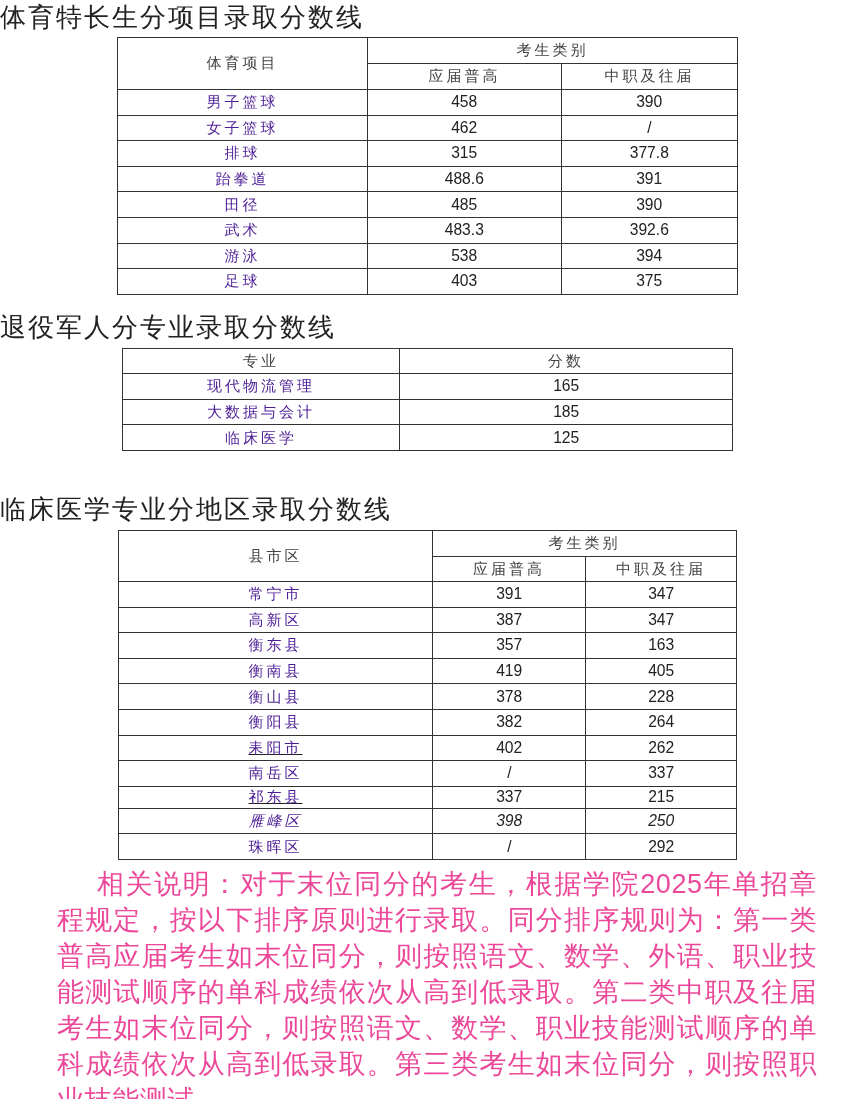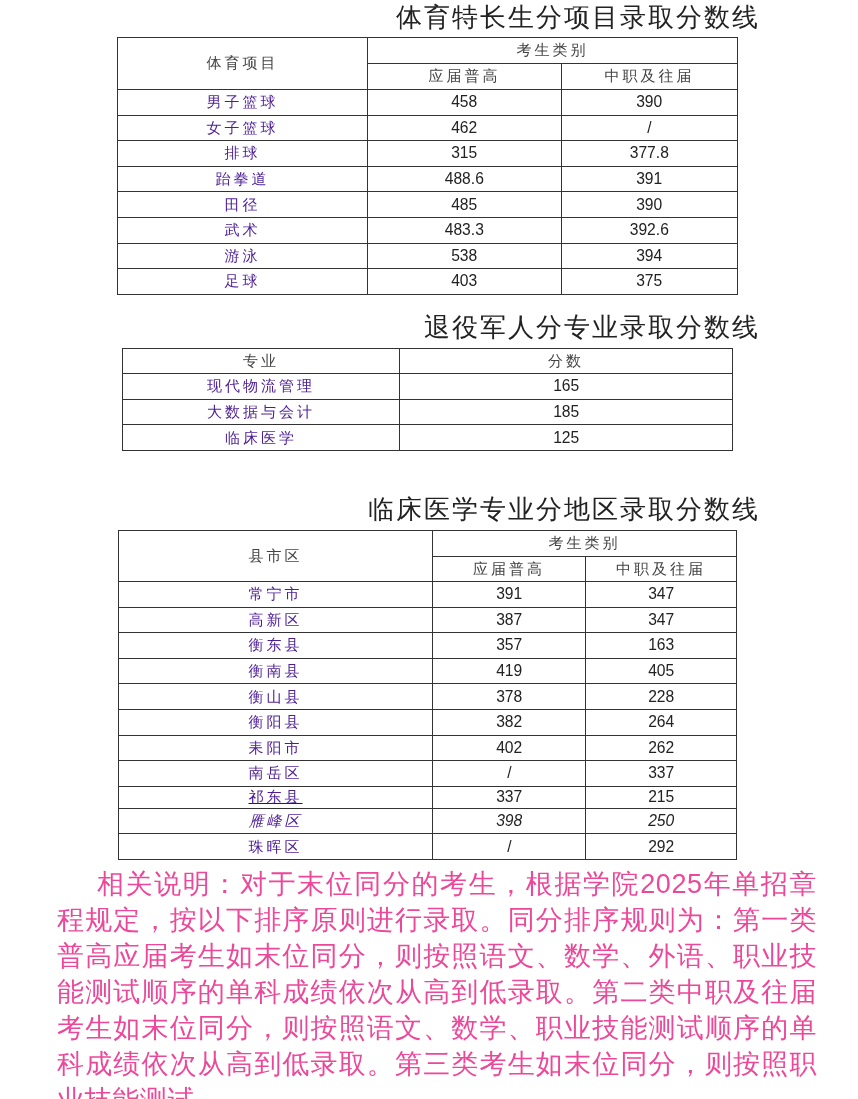--- a/index.html
+++ b/index.html
@@ -2,21 +2,21 @@
 <html><head>
 <meta charset="utf-8">
 <style>
   html, body { margin: 0; padding: 0; background: #ffffff; }
   body {
     width: 858px; height: 1099px; overflow: hidden; position: relative;
     font-family: "DejaVu Serif", "Liberation Serif", serif;
     color: #1a1a1a;
   }
   .title {
-    position: absolute; left: 0; width: 760px; text-align: right;
+    position: absolute; left: 0; width: 760px; text-align: left;
     font-family: "DejaVu Sans", "Liberation Sans", sans-serif;
     font-size: 26px; letter-spacing: 2px; color: #222;
     line-height: 34px;
   }
   table {
     position: absolute; border-collapse: collapse; table-layout: fixed;
     font-size: 16px; color: #222;
   }
   td, th {
     border: 1.4px solid #333; text-align: center; vertical-align: middle;
@@ -168,21 +168,21 @@
       <tr style="height: 25.6px;">
         <td><span class="cjk">衡山县</span></td>
         <td><span class="num">378</span></td>
         <td><span class="num">228</span></td>
       </tr>
       <tr style="height: 25.6px;">
         <td><span class="cjk">衡阳县</span></td>
         <td><span class="num">382</span></td>
         <td><span class="num">264</span></td>
       </tr>
-      <tr style="height: 25.6px;">
+      <tr style="height: 25.6px; text-decoration: underline;">
         <td><span class="cjk">耒阳市</span></td>
         <td><span class="num">402</span></td>
         <td><span class="num">262</span></td>
       </tr>
       <tr style="height: 25.6px;">
         <td><span class="cjk">南岳区</span></td>
         <td><span class="num">/</span></td>
         <td><span class="num">337</span></td>
       </tr>
       <tr style="height: 22px; text-decoration: underline;">

